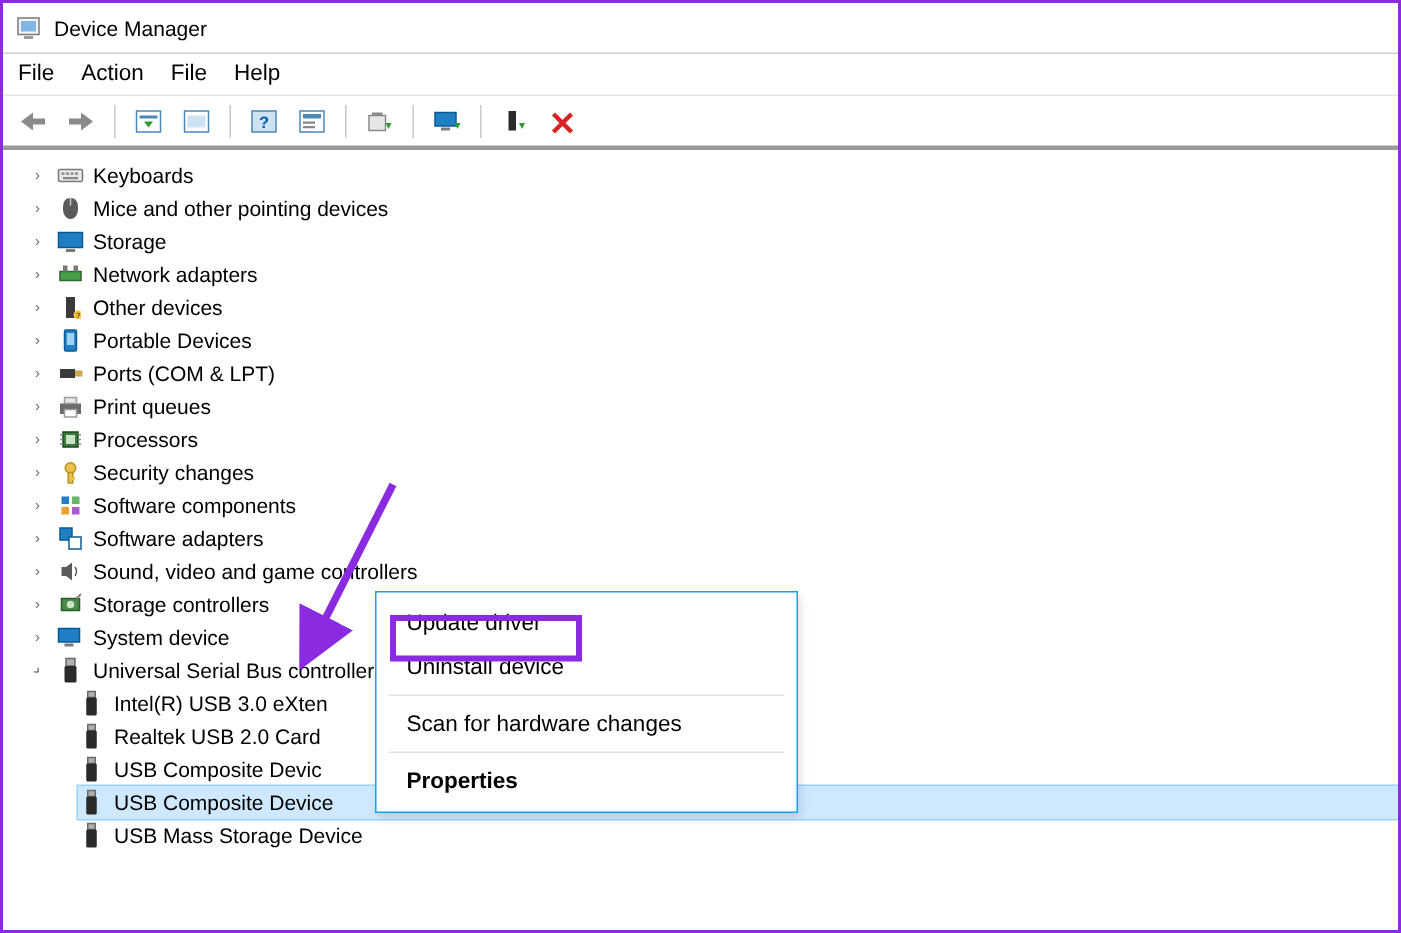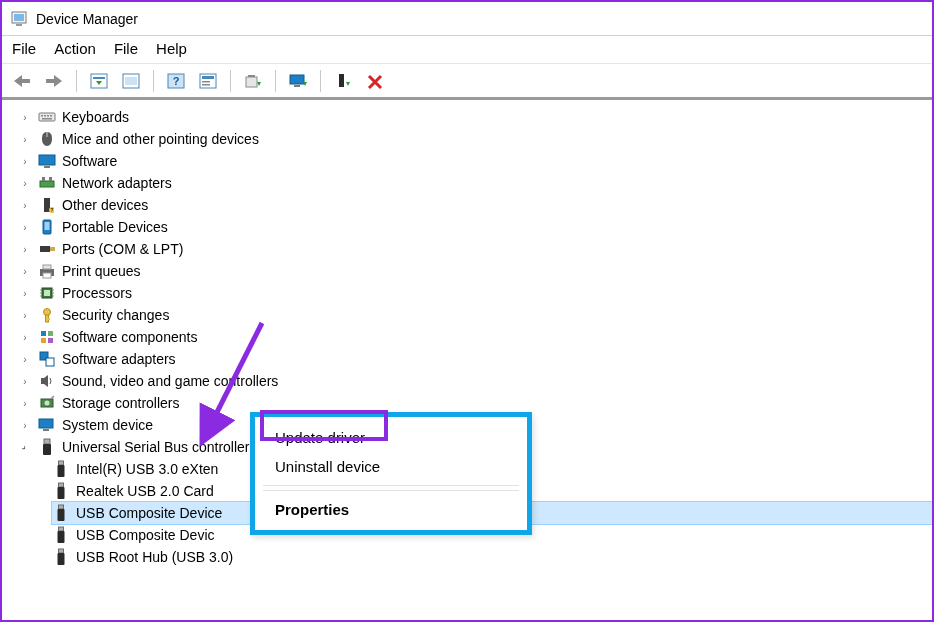--- a/index.html
+++ b/index.html
@@ -63,24 +63,24 @@
     width: 14px; height: 14px;
     display: flex; align-items: center; justify-content: center;
     color: #6b6b6b;
     font-size: 10px;
   }
   .dicon { width: 18px; height: 18px; display:flex; align-items:center; justify-content:center; }
   .children { padding-left: 34px; }
   .selected { background: #cde8ff; outline: 1px solid #99d1ff; }
   .ctxmenu {
     position: absolute;
-    left: 248px; top: 410px;
+    left: 248px; top: 392px;
     width: 282px;
     background: #fff;
-    border: 5px solid #0ea5e9;
+    border: 1px solid #0ea5e9;
     box-shadow: 2px 3px 6px rgba(0,0,0,0.12);
     padding: 6px 0;
     font-size: 15px;
   }
   .ctxitem {
     padding: 6px 20px;
   }
   .ctxsep { height:1px; background:#e2e2e2; margin:4px 8px; }
   .hlbox {
     position: absolute;
@@ -213,21 +213,21 @@
       <span>Mice and other pointing devices</span>
     </div>
   <div class="row">
       <span class="arrow">›</span>
       <span class="dicon">
         <svg width="18" height="16" viewBox="0 0 18 16">
           <rect x="1" y="2" width="16" height="10" fill="#1e7fc4" stroke="#0c5a93"></rect>
           <rect x="6" y="13" width="6" height="2" fill="#7a7a7a"></rect>
         </svg>
       </span>
-      <span>Software</span>
+      <span>Storage</span>
     </div>
   <div class="row">
       <span class="arrow">›</span>
       <span class="dicon">
         <svg width="18" height="16" viewBox="0 0 18 16">
           <rect x="2" y="6" width="14" height="6" fill="#4aa04a" stroke="#2a6a2a"></rect>
           <rect x="4" y="2" width="3" height="4" fill="#7a7a7a"></rect>
           <rect x="11" y="2" width="3" height="4" fill="#7a7a7a"></rect>
         </svg>
       </span>
@@ -377,54 +377,55 @@
       </div>
     <div class="row">
         <span class="dicon">
           <svg width="10" height="18" viewBox="0 0 10 18">
             <rect x="2.5" y="1" width="5" height="4" fill="#b0b0b0" stroke="#6a6a6a"></rect>
             <rect x="1.5" y="5" width="7" height="12" rx="1" fill="#2a2a2a"></rect>
           </svg>
         </span>
         <span>Realtek USB 2.0 Card</span>
       </div>
+    <div class="row">
+        <span class="dicon">
+          <svg width="10" height="18" viewBox="0 0 10 18">
+            <rect x="2.5" y="1" width="5" height="4" fill="#b0b0b0" stroke="#6a6a6a"></rect>
+            <rect x="1.5" y="5" width="7" height="12" rx="1" fill="#2a2a2a"></rect>
+          </svg>
+        </span>
+        <span>USB Composite Devic</span>
+      </div>
     <div class="row selected">
         <span class="dicon">
           <svg width="10" height="18" viewBox="0 0 10 18">
             <rect x="2.5" y="1" width="5" height="4" fill="#b0b0b0" stroke="#6a6a6a"></rect>
             <rect x="1.5" y="5" width="7" height="12" rx="1" fill="#2a2a2a"></rect>
           </svg>
         </span>
         <span>USB Composite Device</span>
       </div>
     <div class="row">
         <span class="dicon">
           <svg width="10" height="18" viewBox="0 0 10 18">
             <rect x="2.5" y="1" width="5" height="4" fill="#b0b0b0" stroke="#6a6a6a"></rect>
             <rect x="1.5" y="5" width="7" height="12" rx="1" fill="#2a2a2a"></rect>
           </svg>
         </span>
-        <span>USB Composite Devic</span>
-      </div>
-    <div class="row">
-        <span class="dicon">
-          <svg width="10" height="18" viewBox="0 0 10 18">
-            <rect x="2.5" y="1" width="5" height="4" fill="#b0b0b0" stroke="#6a6a6a"></rect>
-            <rect x="1.5" y="5" width="7" height="12" rx="1" fill="#2a2a2a"></rect>
-          </svg>
-        </span>
-        <span>USB Root Hub (USB 3.0)</span>
+        <span>USB Mass Storage Device</span>
       </div>
   </div>
 </div>
 
 <div class="ctxmenu">
   <div class="ctxitem">Update driver</div>
   <div class="ctxitem">Uninstall device</div>
   <div class="ctxsep"></div>
+  <div class="ctxitem">Scan for hardware changes</div>
   <div class="ctxsep"></div>
   <div class="ctxitem" style="font-weight:bold">Properties</div>
 </div>
 
 <div class="hlbox"></div>
 
 <svg class="annot-arrow" viewBox="0 0 90 130">
   <defs>
     <marker id="ah" markerWidth="8" markerHeight="8" refX="6" refY="4" orient="auto">
       <path d="M0,0 L8,4 L0,8 Z" fill="#8a2be2"></path>

